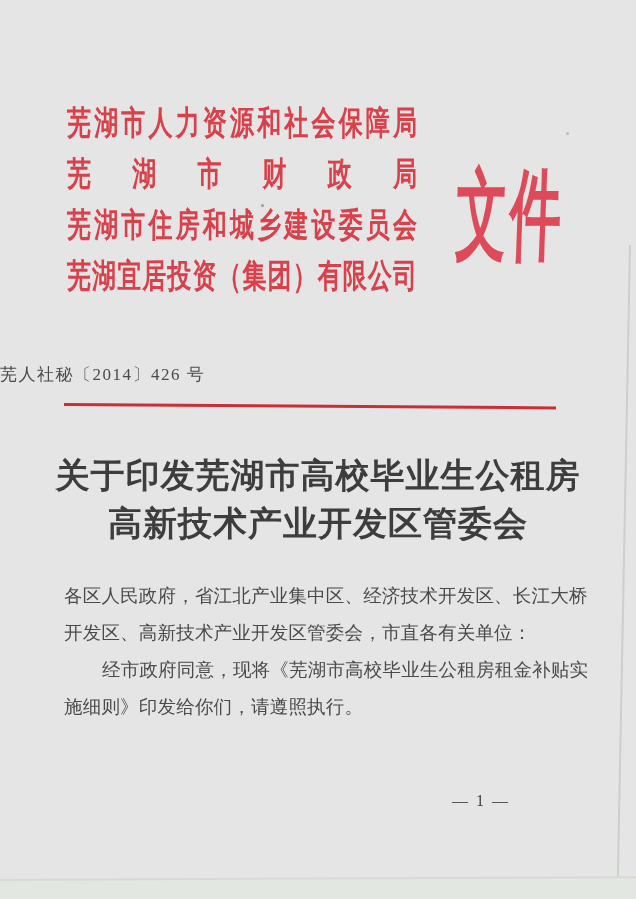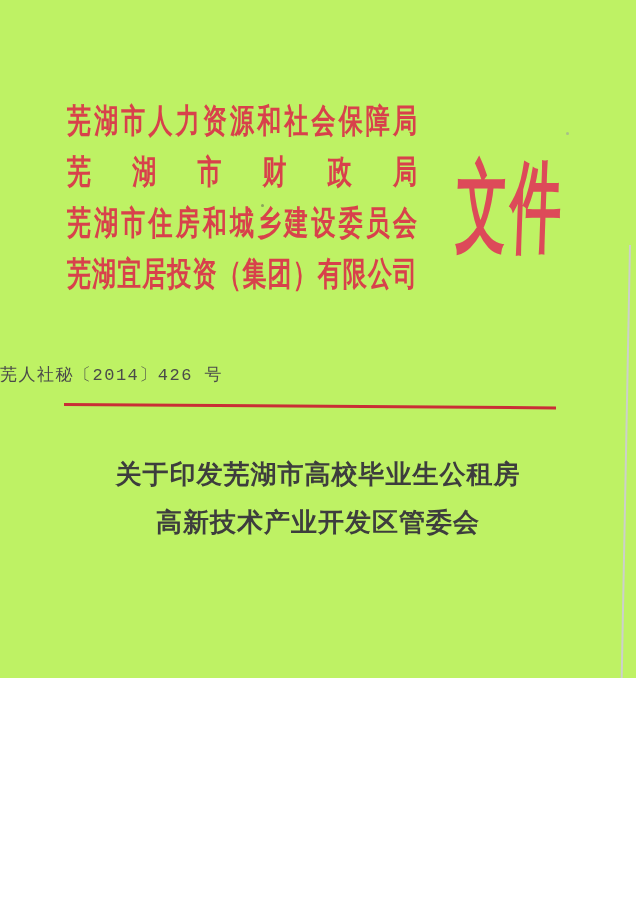--- a/index.html
+++ b/index.html
@@ -1,24 +1,24 @@
 <!DOCTYPE html>
 <html><head>
 <meta charset="utf-8">
 <style>
   html, body {
     margin: 0; padding: 0;
     background: #ffffff;
   }
   .page {
     position: relative;
-    width: 636px; height: 678px;
-    background: #bef264;
+    width: 636px; height: 899px;
+    background: #e5e5e5;
     overflow: hidden;
-    font-family: Liberation Mono, monospace;
+    font-family: Liberation Serif, serif;
   }
 
   
   .issuers {
     position: absolute;
     left: 67px; top: 98px;
     width: 350px;
   }
   .issuer-line {
     width: 350px;
@@ -68,21 +68,21 @@
   }
 
   
   .title-block {
     position: absolute;
     left: 0; top: 452px;
     width: 636px;
     text-align: center;
     color: #3d3d3d;
     font-weight: bold;
-    font-size: 26px;
+    font-size: 34px;
     line-height: 48px;
     letter-spacing: 1px;
   }
 
   
   .body-block {
     position: absolute;
     left: 64px; top: 578px;
     width: 516px;
     font-size: 18.5px;
@@ -145,20 +145,26 @@
 
   <div class="doc-number">芜人社秘〔2014〕426 号</div>
 
   <div class="red-rule"></div>
 
   <div class="title-block">
     <div>关于印发芜湖市高校毕业生公租房</div>
     <div>高新技术产业开发区管委会</div>
   </div>
 
+  <div class="body-block">
+    <div class="body-line">各区人民政府，省江北产业集中区、经济技术开发区、长江大桥</div>
+    <div class="body-line">开发区、高新技术产业开发区管委会，市直各有关单位：</div>
+    <div class="body-line indent">经市政府同意，现将《芜湖市高校毕业生公租房租金补贴实</div>
+    <div class="body-line">施细则》印发给你们，请遵照执行。</div>
+  </div>
 
   <div class="page-num">— 1 —</div>
 
   <div class="edge-right"></div>
   <div class="edge-bottom"></div>
   <div class="noise-dot d1"></div>
   <div class="noise-dot d2"></div>
 
 </div>
 

